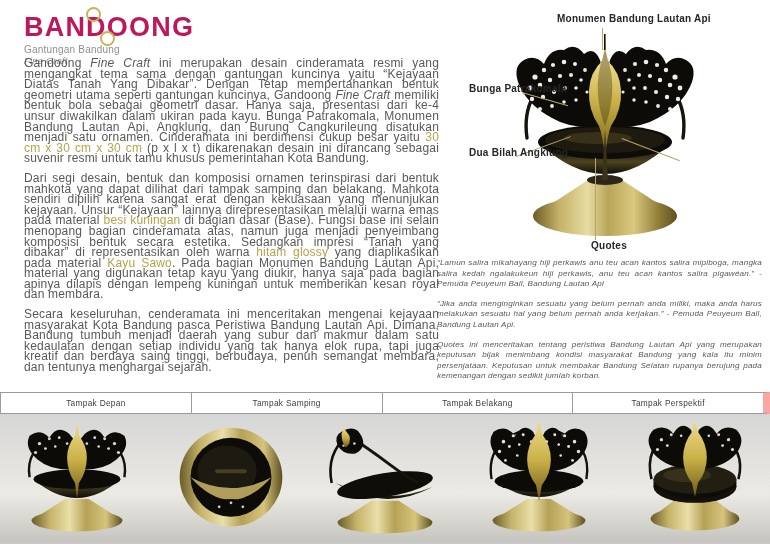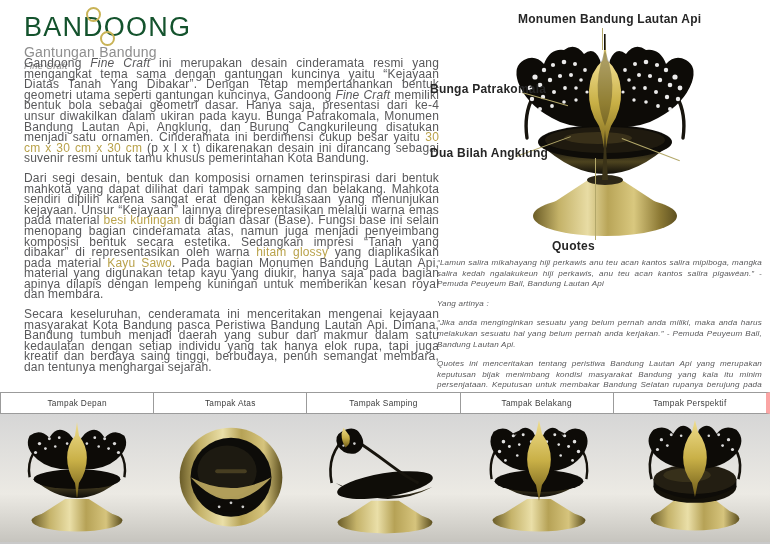--- a/index.html
+++ b/index.html
@@ -9,32 +9,32 @@
     font-family:"Liberation Sans", sans-serif;
     overflow:hidden;
     position:relative;
   }
   .page{position:relative;width:770px;height:544px;}
 
   
   .brand{position:absolute;left:24px;top:14px;width:270px;}
   .brand-word{
     font-family:"Liberation Sans", sans-serif;
-    font-size:27px;font-weight:normal;letter-spacing:1.2px;
-    color:#14532d;line-height:1;
+    font-size:27px;font-weight:bold;letter-spacing:1.2px;
+    color:#be185d;line-height:1;
     position:relative;display:inline-block;
   }
   .brand-ring{
     position:absolute;border:2.2px solid #c9b356;border-radius:50%;
     width:11px;height:11px;background:transparent;
   }
   .ring-a{left:62px;top:-7px;}
   .ring-b{left:76px;top:17px;}
   .brand-sub1{
-    margin-top:3px;font-size:14px;color:#8e8e8e;letter-spacing:.2px;
+    margin-top:3px;font-size:10px;color:#8e8e8e;letter-spacing:.2px;
   }
   .brand-sub2{
     font-size:9.5px;color:#8e8e8e;font-style:italic;letter-spacing:.2px;
   }
 
   
   .copy-left{
     position:absolute;left:24px;top:58px;width:415px;
     font-size:12px;line-height:10.6px;color:#58585a;
     text-align:justify;letter-spacing:.18px;
@@ -49,42 +49,42 @@
     font-size:8.1px;line-height:10.6px;color:#58585a;
     text-align:justify;letter-spacing:.18px;font-style:italic;
   }
   .copy-right p{margin:0 0 9px 0;}
   .copy-right p.plain{text-align:left;}
   .copy-right p:last-child{margin-bottom:0;}
 
   
   .diagram{position:absolute;left:430px;top:8px;width:340px;height:250px;}
   .dlabel{
-    position:absolute;font-size:12px;font-weight:bold;color:#262626;
-    letter-spacing:.25px;line-height:10px;white-space:nowrap;
+    position:absolute;font-size:10px;font-weight:bold;color:#262626;
+    letter-spacing:.25px;line-height:10px;white-space:nowrap;margin-left:39px;
   }
   .lbl-monumen{left:88px;top:6px;}
   .lbl-bunga{left:0px;top:76px;}
   .lbl-angklung{left:0px;top:140px;}
   .lbl-siluet{left:232px;top:142px;text-align:left;white-space:normal;width:106px;}
   .lbl-quotes{left:122px;top:233px;}
   .leader{position:absolute;background:#b3a86a;height:1px;transform-origin:0 0;}
   .leader-v{position:absolute;background:#b3a86a;width:1px;}
 
   .art{position:absolute;left:50px;top:22px;width:250px;height:215px;}
 
   
   .strip{position:absolute;left:0;top:392px;width:614px;height:152px;}
   .strip-head{display:flex;width:770px;height:22px;}
   .cell-head{
     flex:1;border:1px solid #9b9b9b;border-right:none;
     display:flex;align-items:center;justify-content:center;
     font-size:8.3px;color:#3d3d3d;letter-spacing:.3px;background:#fff;
   }
-  .cell-head:last-child{border-right:4px solid #fca5a5;}
+  .cell-head:last-child{border-right:7px solid #fca5a5;}
   .strip-body{display:flex;width:770px;height:130px;}
   .cell-img{flex:1;position:relative;overflow:hidden;background:#c9c9c9;}
   .cell-img .scene{position:absolute;inset:0;}
 </style>
 </head>
 <body>
 
 <div class="page">
 
   <div class="brand">
@@ -217,29 +217,27 @@
     <div class="leader-v" style="left:165px;top:150px;height:82px;"></div>
 
     <div class="dlabel lbl-monumen">Monumen Bandung Lautan Api</div>
     <div class="dlabel lbl-bunga">Bunga Patrakomala</div>
     <div class="dlabel lbl-angklung">Dua Bilah Angklung</div>
     <div class="dlabel lbl-quotes">Quotes</div>
   </div>
 
   <div class="copy-right" id="quotes-body">
       <p>“Lamun salira mikahayang hiji perkawis anu teu acan kantos salira mipiboga, mangka salira kedah ngalakukeun hiji perkawis, anu teu acan kantos salira pigawéan.” - Pemuda Peuyeum Ball, Bandung Lautan Api</p>
-      <p class="plain">Yang artinya :</p>
       <p>“Jika anda menginginkan sesuatu yang belum pernah anda miliki, maka anda harus melakukan sesuatu hal yang belum pernah anda kerjakan.” - Pemuda Peuyeum Ball, Bandung Lautan Api.</p>
       <p>Quotes ini menceritakan tentang peristiwa Bandung Lautan Api yang merupakan keputusan bijak menimbang kondisi masyarakat Bandung yang kala itu minim persenjataan. Keputusan untuk membakar Bandung Selatan rupanya berujung pada kemenangan dengan sedikit jumlah korban.</p>
     </div>
 
   <div class="strip">
     <div class="strip-head" id="views-head">
         <div class="cell-head">Tampak Depan</div>
-        <div class="cell-head">Tampak Atas</div>
         <div class="cell-head">Tampak Samping</div>
         <div class="cell-head">Tampak Belakang</div>
         <div class="cell-head">Tampak Perspektif</div>
       </div>
     <div class="strip-body" id="views-body">
         <div class="cell-img">
           <svg class="scene" viewBox="0 0 156 130" preserveAspectRatio="xMidYMid meet">
     <defs>
       <linearGradient id="gb" x1="0" y1="0" x2="1" y2="0">
         <stop offset="0" stop-color="#6a5c28"></stop>

